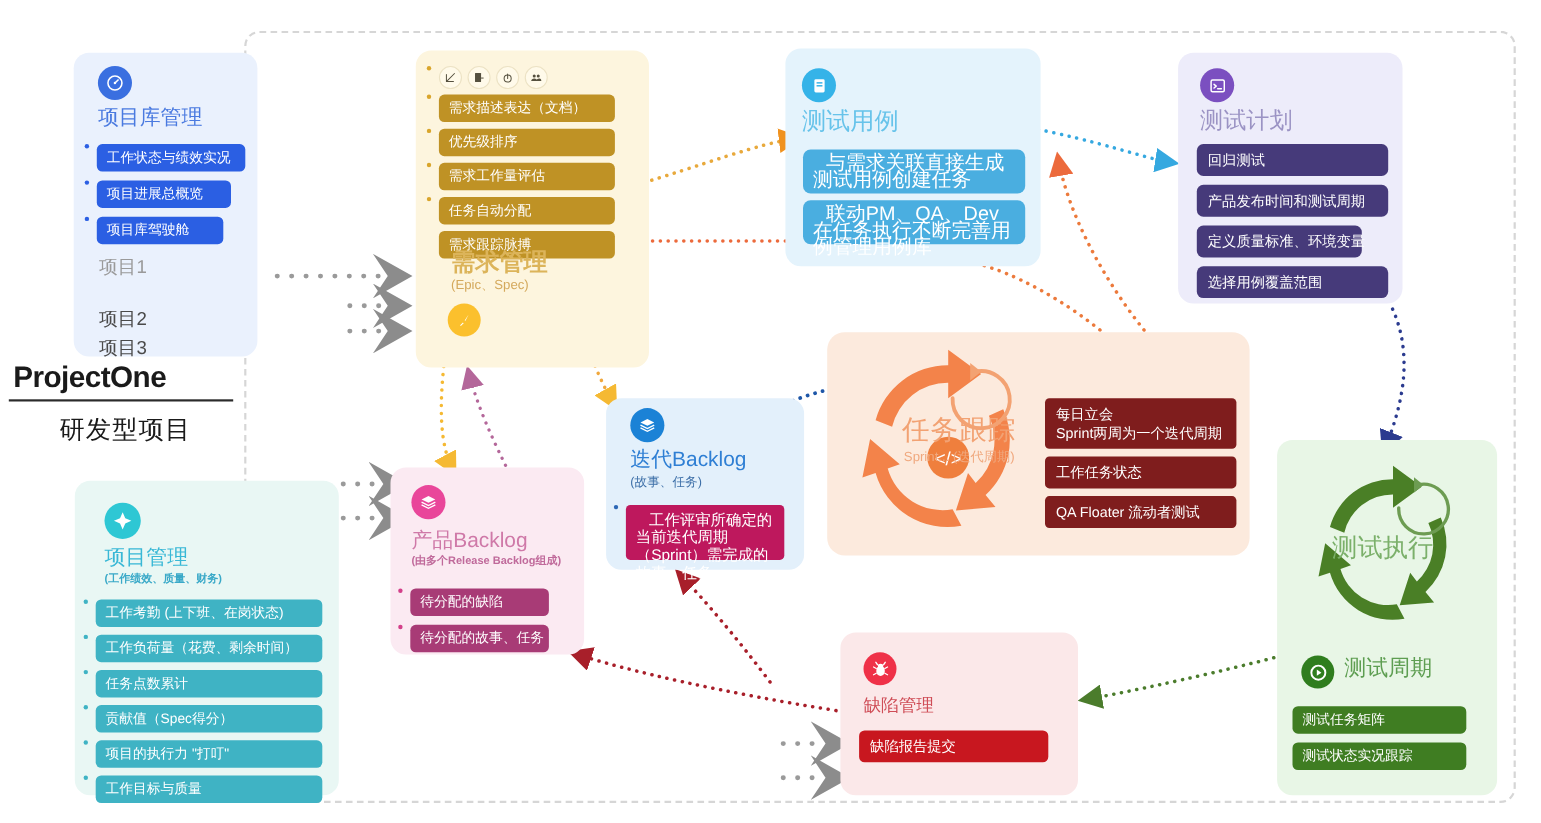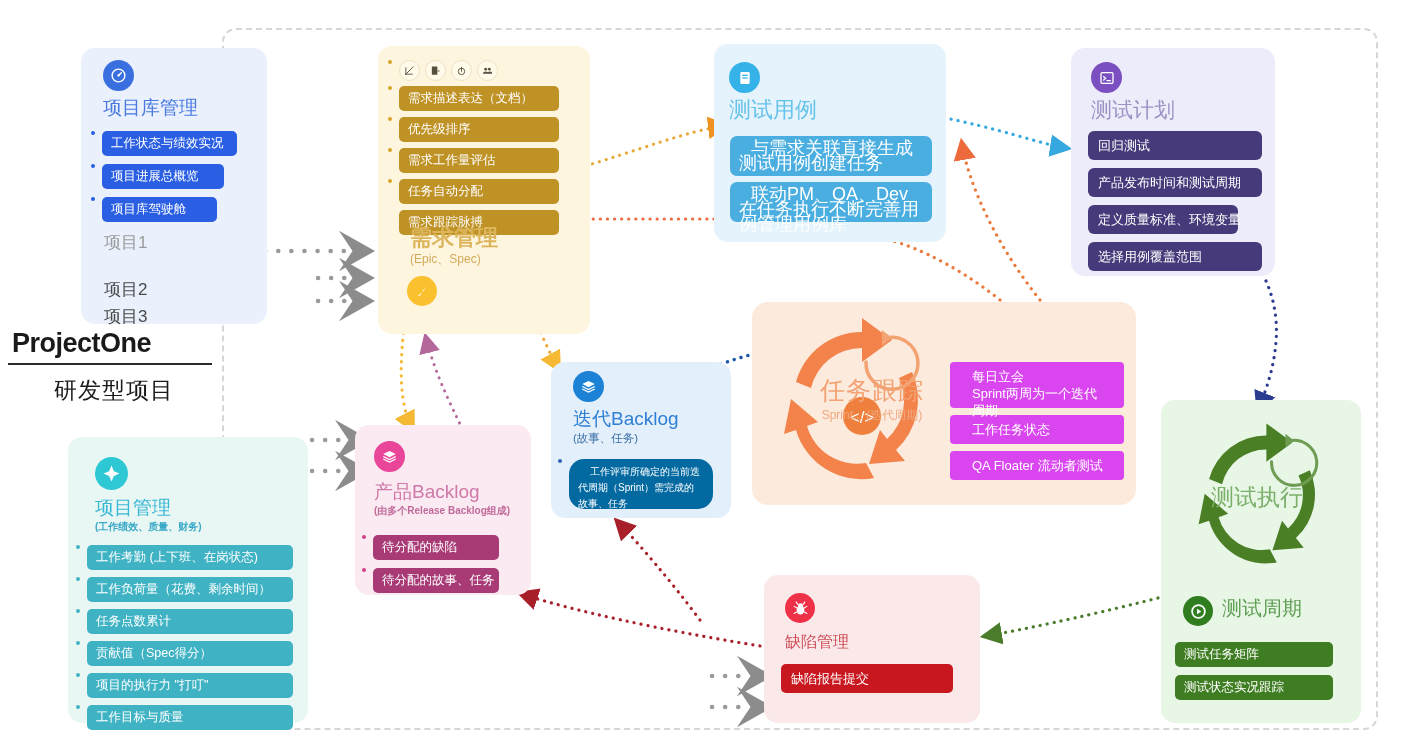--- a/index.html
+++ b/index.html
@@ -56,21 +56,21 @@
     white-space:nowrap;
   }
   .pill.multi{white-space:normal;}
   .row{display:flex;align-items:flex-start;}
   .bullet{
     width:4px;height:4px;border-radius:50%;
     flex:0 0 4px;margin-right:7px;
   }
 
   
-  .c-repo{left:81px;top:48px;width:186px;height:276px;background:#eaf1fd;}
+  .c-repo{left:67px;top:48px;width:167px;height:276px;background:#eaf1fd;}
   .c-repo .sec-icon{background:#3a6fe0;}
   .c-repo .sec-title{color:#4a7ae0;}
   .c-repo .pill{background:#2b5fe3;}
   .c-repo .bullet{background:#2b5fe3;}
   .proj-txt{font-size:17px;color:#9a9a9a;line-height:27px;}
   .proj-txt.dark{color:#4a4a4a;}
 
   
   .c-req{left:378px;top:46px;width:212px;height:288px;background:#fdf5de;}
   .c-req .pill{background:#bf9225;}
@@ -113,26 +113,26 @@
   .c-pb .sec-icon{background:#e9469a;width:31px;height:31px;}
   .c-pb .sec-title{color:#cf79a8;font-size:19px;}
   .c-pb .sec-sub{color:#c06a9b;}
   .c-pb .pill{background:#a83b76;border-radius:5px;font-size:12.5px;}
   .c-pb .bullet{background:#d3408a;}
 
   
   .c-ib{left:551px;top:362px;width:180px;height:156px;background:#e3f0fb;}
   .c-ib .sec-icon{background:#1b82d6;}
   .c-ib .sec-title{color:#2f7fd4;font-size:19px;}
-  .c-ib .pill{background:#0369a1;border-radius:15px;font-size:10px;line-height:16px;}
+  .c-ib .pill{background:#be185d;border-radius:4px;font-size:14px;line-height:16px;}
   .c-ib .bullet{background:#2c67b5;}
 
   
   .c-tt{left:752px;top:302px;width:384px;height:203px;background:#fceadd;border-radius:16px;}
-  .c-tt .pill{background:#d946ef;border-radius:4px;font-size:13px;line-height:17px;padding:6px 22px;}
+  .c-tt .pill{background:#7f1d1d;border-radius:4px;font-size:13px;line-height:17px;padding:6px 10px;}
   .cycle-title{color:#f2a273;font-size:25px;letter-spacing:1px;}
   .cycle-sub{color:#f0a87e;font-size:12px;}
 
   
   .c-te{left:1161px;top:400px;width:200px;height:323px;background:#e8f6e6;}
   .c-te .sec-title{color:#5e9e52;font-size:20px;}
   .c-te .pill{background:#3f7d22;border-radius:5px;font-size:12.5px;}
   .te-cycle-title{color:#7bb06a;font-size:23px;}
 
   

